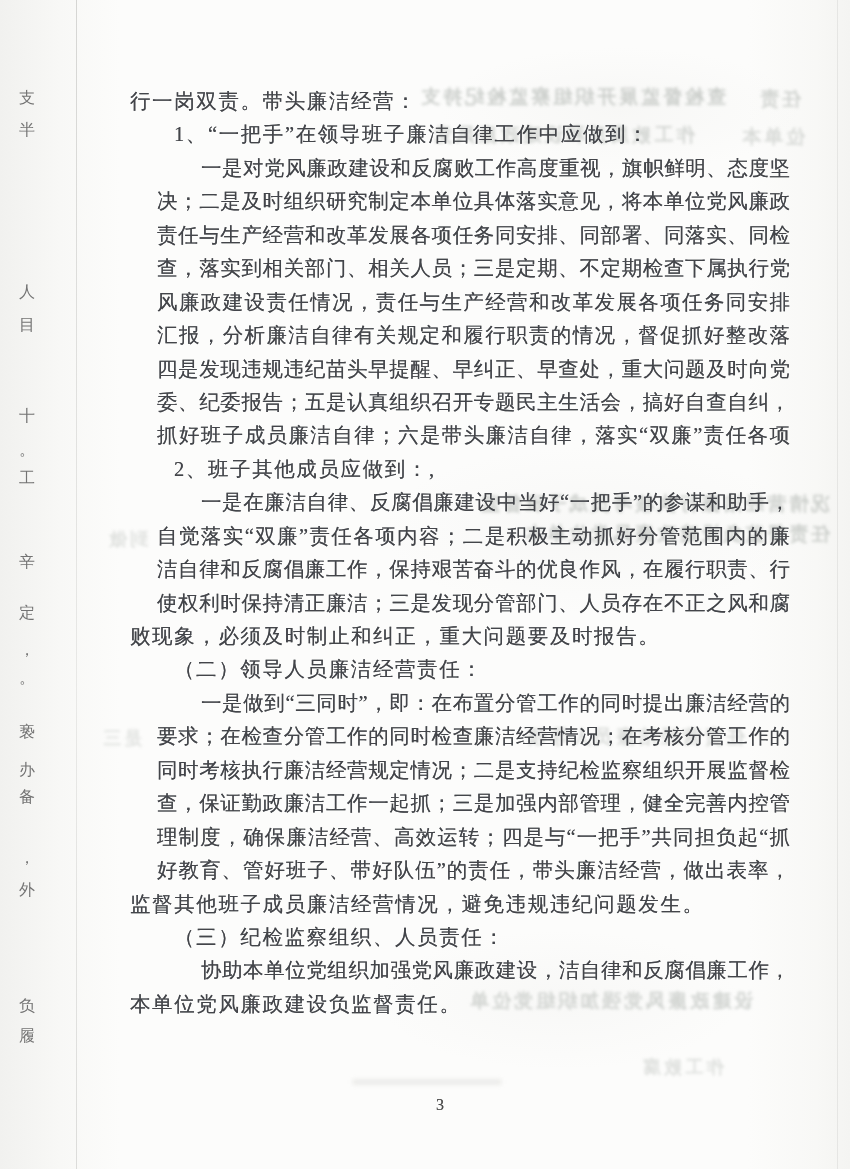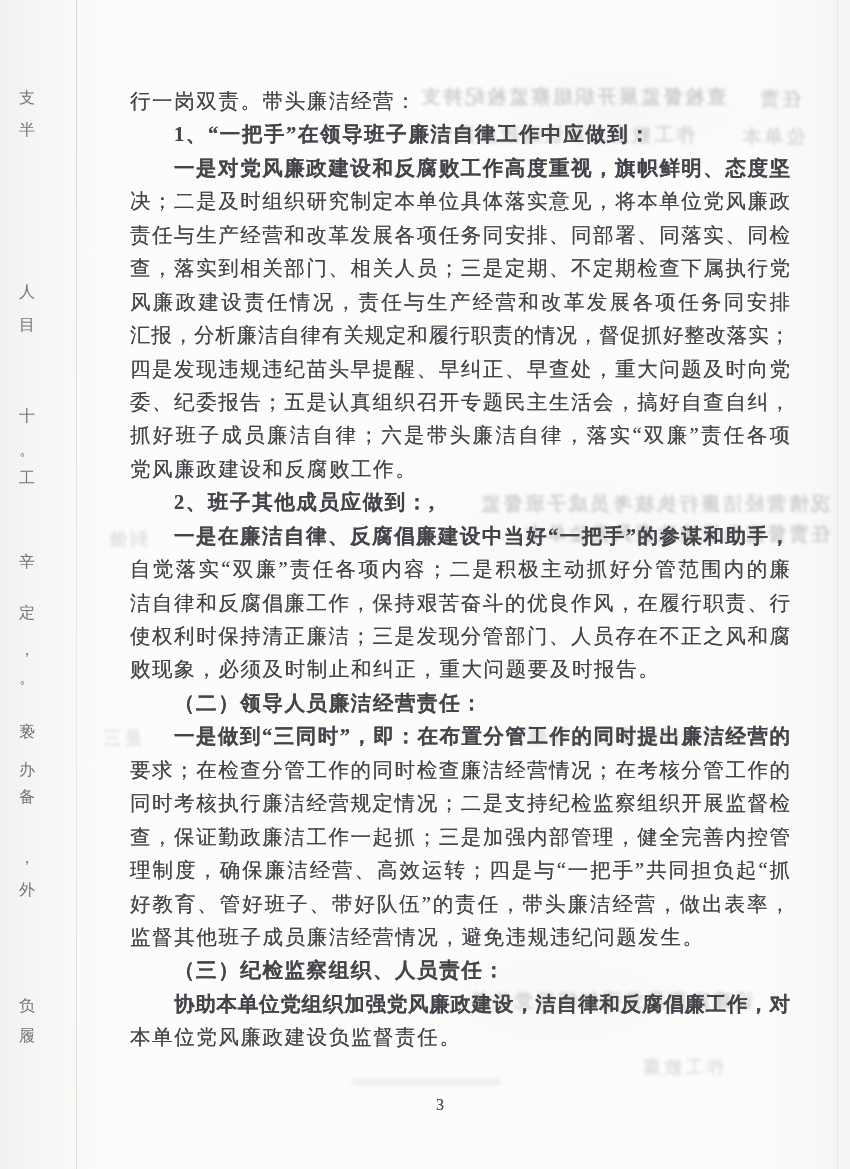--- a/index.html
+++ b/index.html
@@ -23,23 +23,23 @@
     position:absolute;left:130px;top:85px;width:660px;
     font-size:20.5px;color:#43454a;
     text-shadow:0 0 0.6px rgba(67,69,74,0.75);
   }
   .ln{
     height:33.45px;line-height:33.45px;
     letter-spacing:1.6px;white-space:nowrap;overflow:visible;
   }
   .ln.fill{
     text-align:justify;text-align-last:justify;
-    white-space:normal;letter-spacing:0;overflow:hidden;
+    white-space:normal;letter-spacing:0;overflow:hidden;margin-left:27px;
   }
-  .ln.indent{padding-left:44px;font-weight:bold;}
+  .ln.indent{padding-left:44px;}
   .page-number{
     position:absolute;left:436px;top:1096px;
     font-size:16px;color:#4c4c4c;letter-spacing:0;
     text-shadow:0 0 0.5px rgba(76,76,76,0.7);
   }
   .margin-ghost{
     position:absolute;width:30px;text-align:center;
     font-size:16px;color:#737373;line-height:20px;
     filter:blur(0.35px);
   }
@@ -101,21 +101,20 @@
       <div class="ln indent">1、“一把手”在领导班子廉洁自律工作中应做到：</div>
       <div class="ln indent fill">一是对党风廉政建设和反腐败工作高度重视，旗帜鲜明、态度坚</div>
       <div class="ln fill">决；二是及时组织研究制定本单位具体落实意见，将本单位党风廉政</div>
       <div class="ln fill">责任与生产经营和改革发展各项任务同安排、同部署、同落实、同检</div>
       <div class="ln fill">查，落实到相关部门、相关人员；三是定期、不定期检查下属执行党</div>
       <div class="ln fill">风廉政建设责任情况，责任与生产经营和改革发展各项任务同安排</div>
       <div class="ln fill">汇报，分析廉洁自律有关规定和履行职责的情况，督促抓好整改落实；</div>
       <div class="ln fill">四是发现违规违纪苗头早提醒、早纠正、早查处，重大问题及时向党</div>
       <div class="ln fill">委、纪委报告；五是认真组织召开专题民主生活会，搞好自查自纠，</div>
       <div class="ln fill">抓好班子成员廉洁自律；六是带头廉洁自律，落实“双廉”责任各项</div>
-      <div class="ln">党风廉政建设和反腐败工作。</div>
       <div class="ln indent">2、班子其他成员应做到：,</div>
       <div class="ln indent fill">一是在廉洁自律、反腐倡廉建设中当好“一把手”的参谋和助手，</div>
       <div class="ln fill">自觉落实“双廉”责任各项内容；二是积极主动抓好分管范围内的廉</div>
       <div class="ln fill">洁自律和反腐倡廉工作，保持艰苦奋斗的优良作风，在履行职责、行</div>
       <div class="ln fill">使权利时保持清正廉洁；三是发现分管部门、人员存在不正之风和腐</div>
       <div class="ln">败现象，必须及时制止和纠正，重大问题要及时报告。</div>
       <div class="ln indent">（二）领导人员廉洁经营责任：</div>
       <div class="ln indent fill">一是做到“三同时”，即：在布置分管工作的同时提出廉洁经营的</div>
       <div class="ln fill">要求；在检查分管工作的同时检查廉洁经营情况；在考核分管工作的</div>
       <div class="ln fill">同时考核执行廉洁经营规定情况；二是支持纪检监察组织开展监督检</div>

